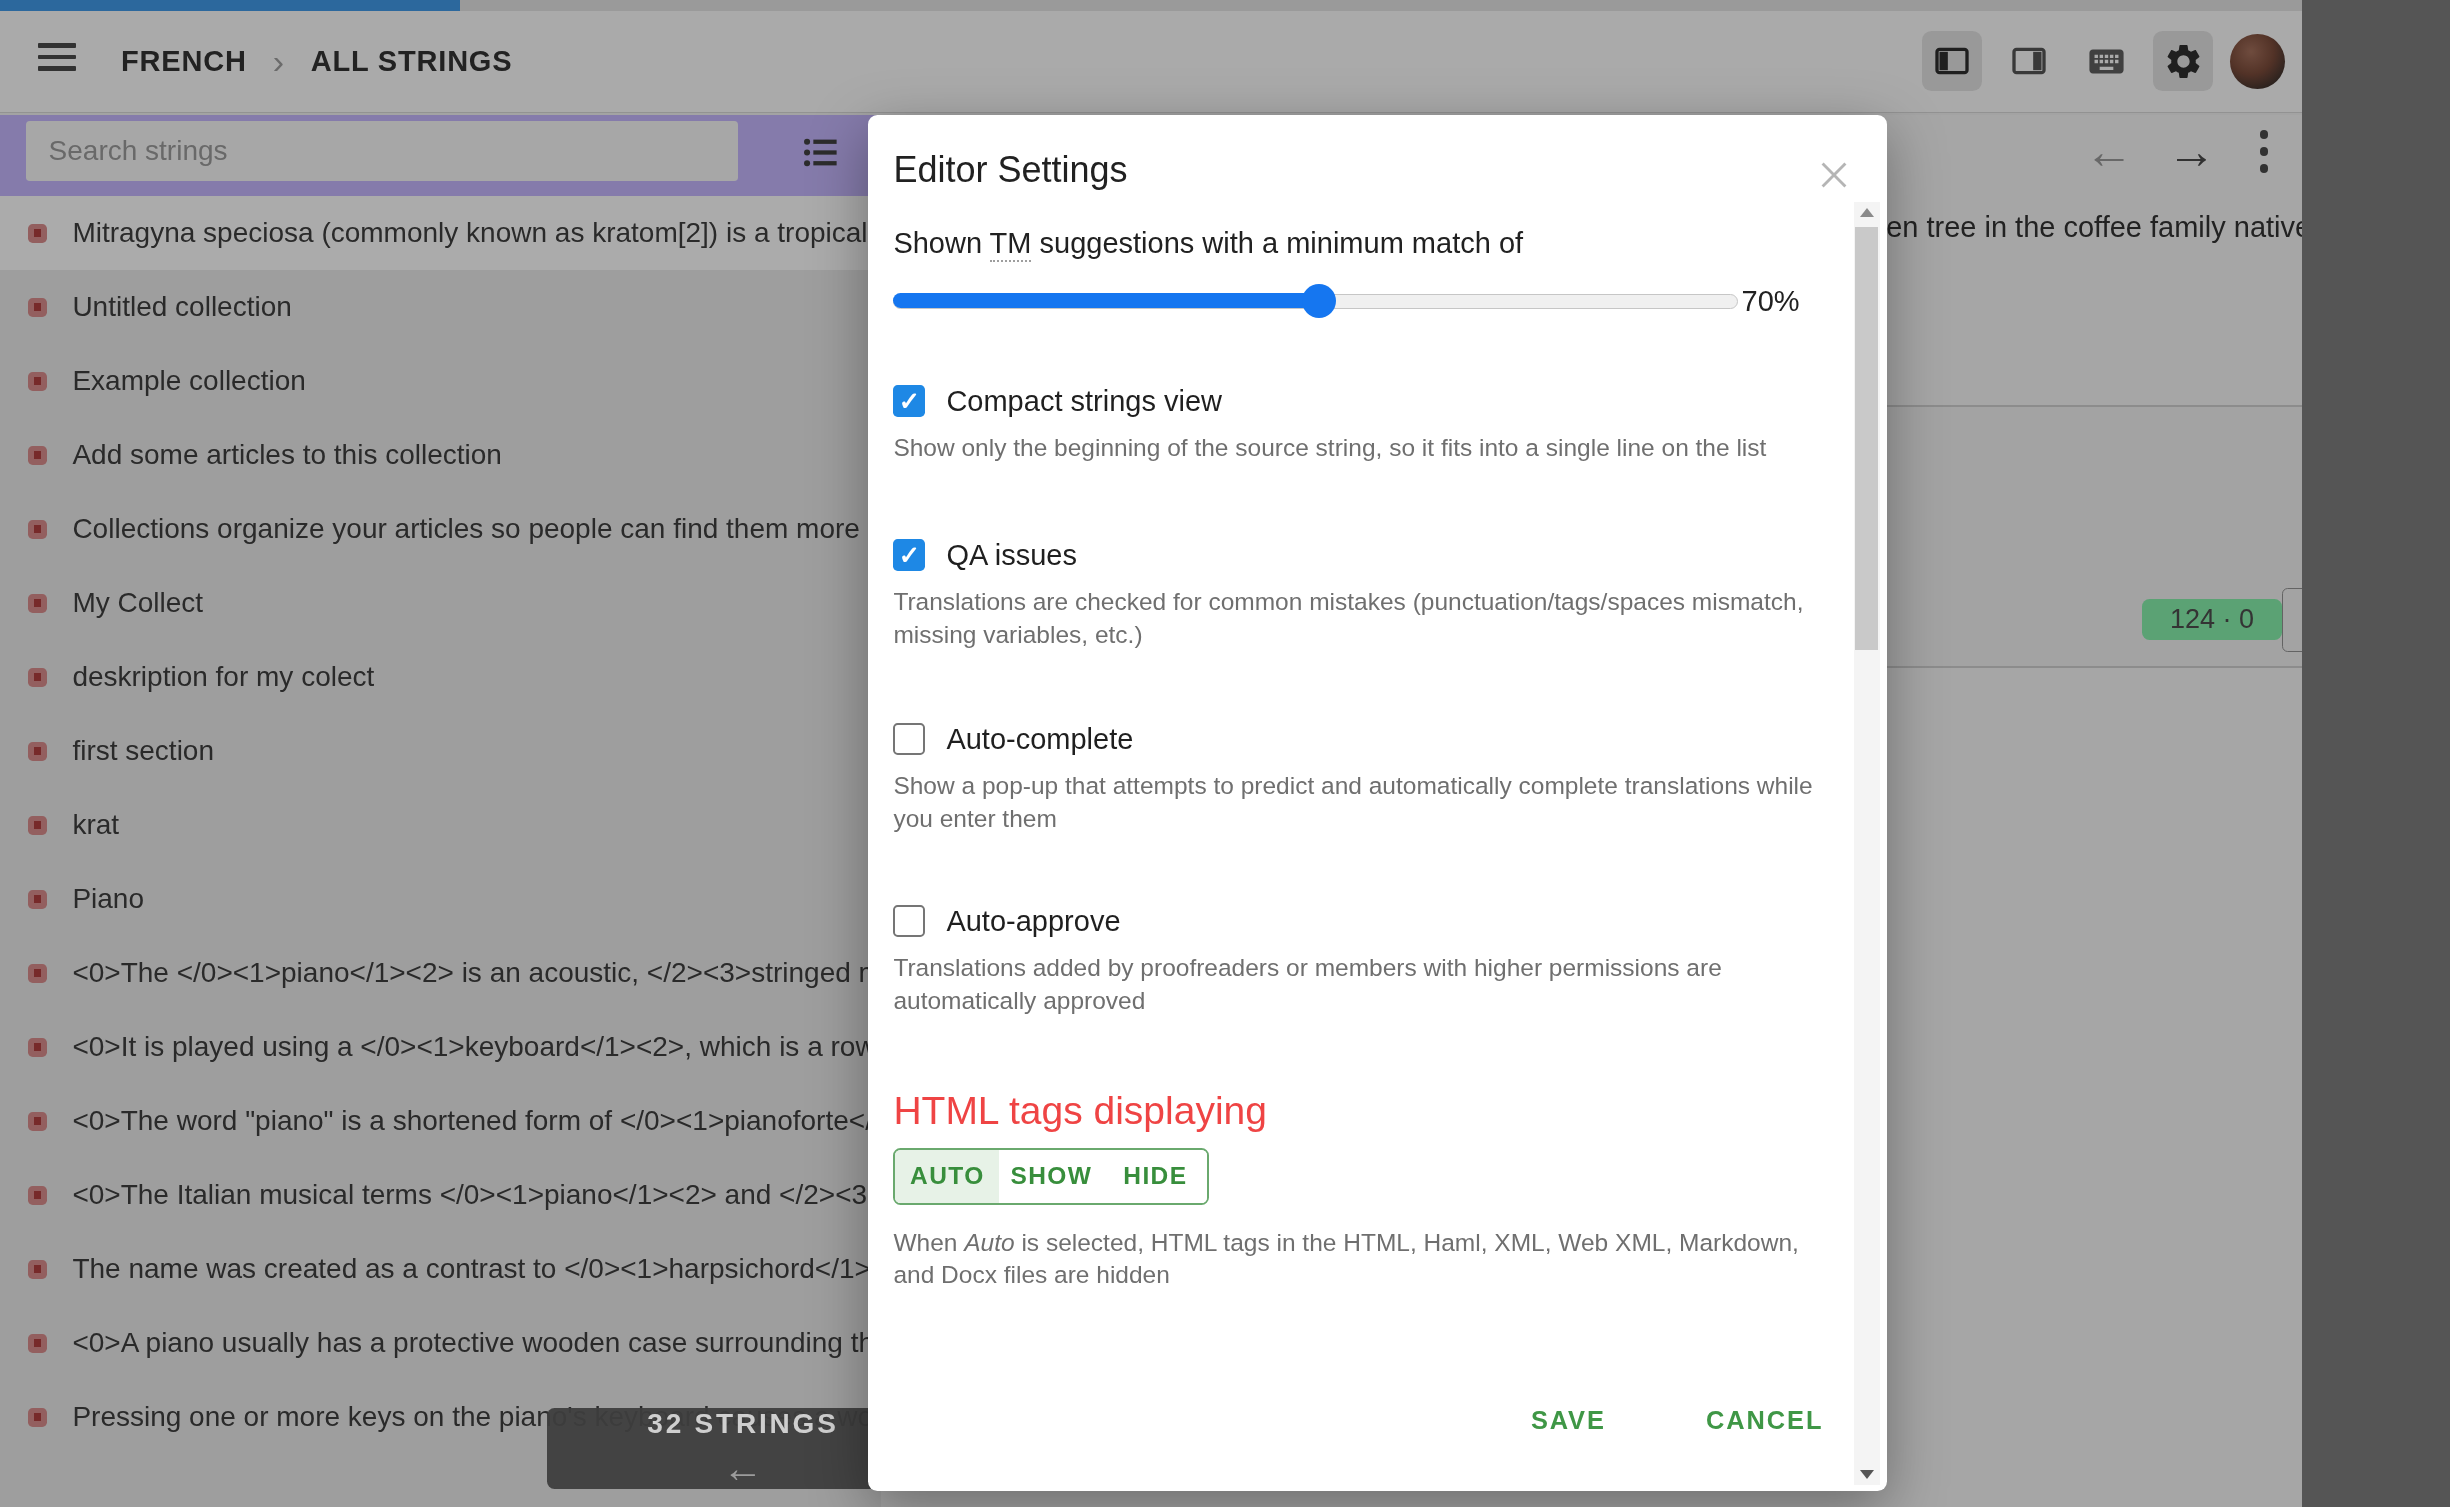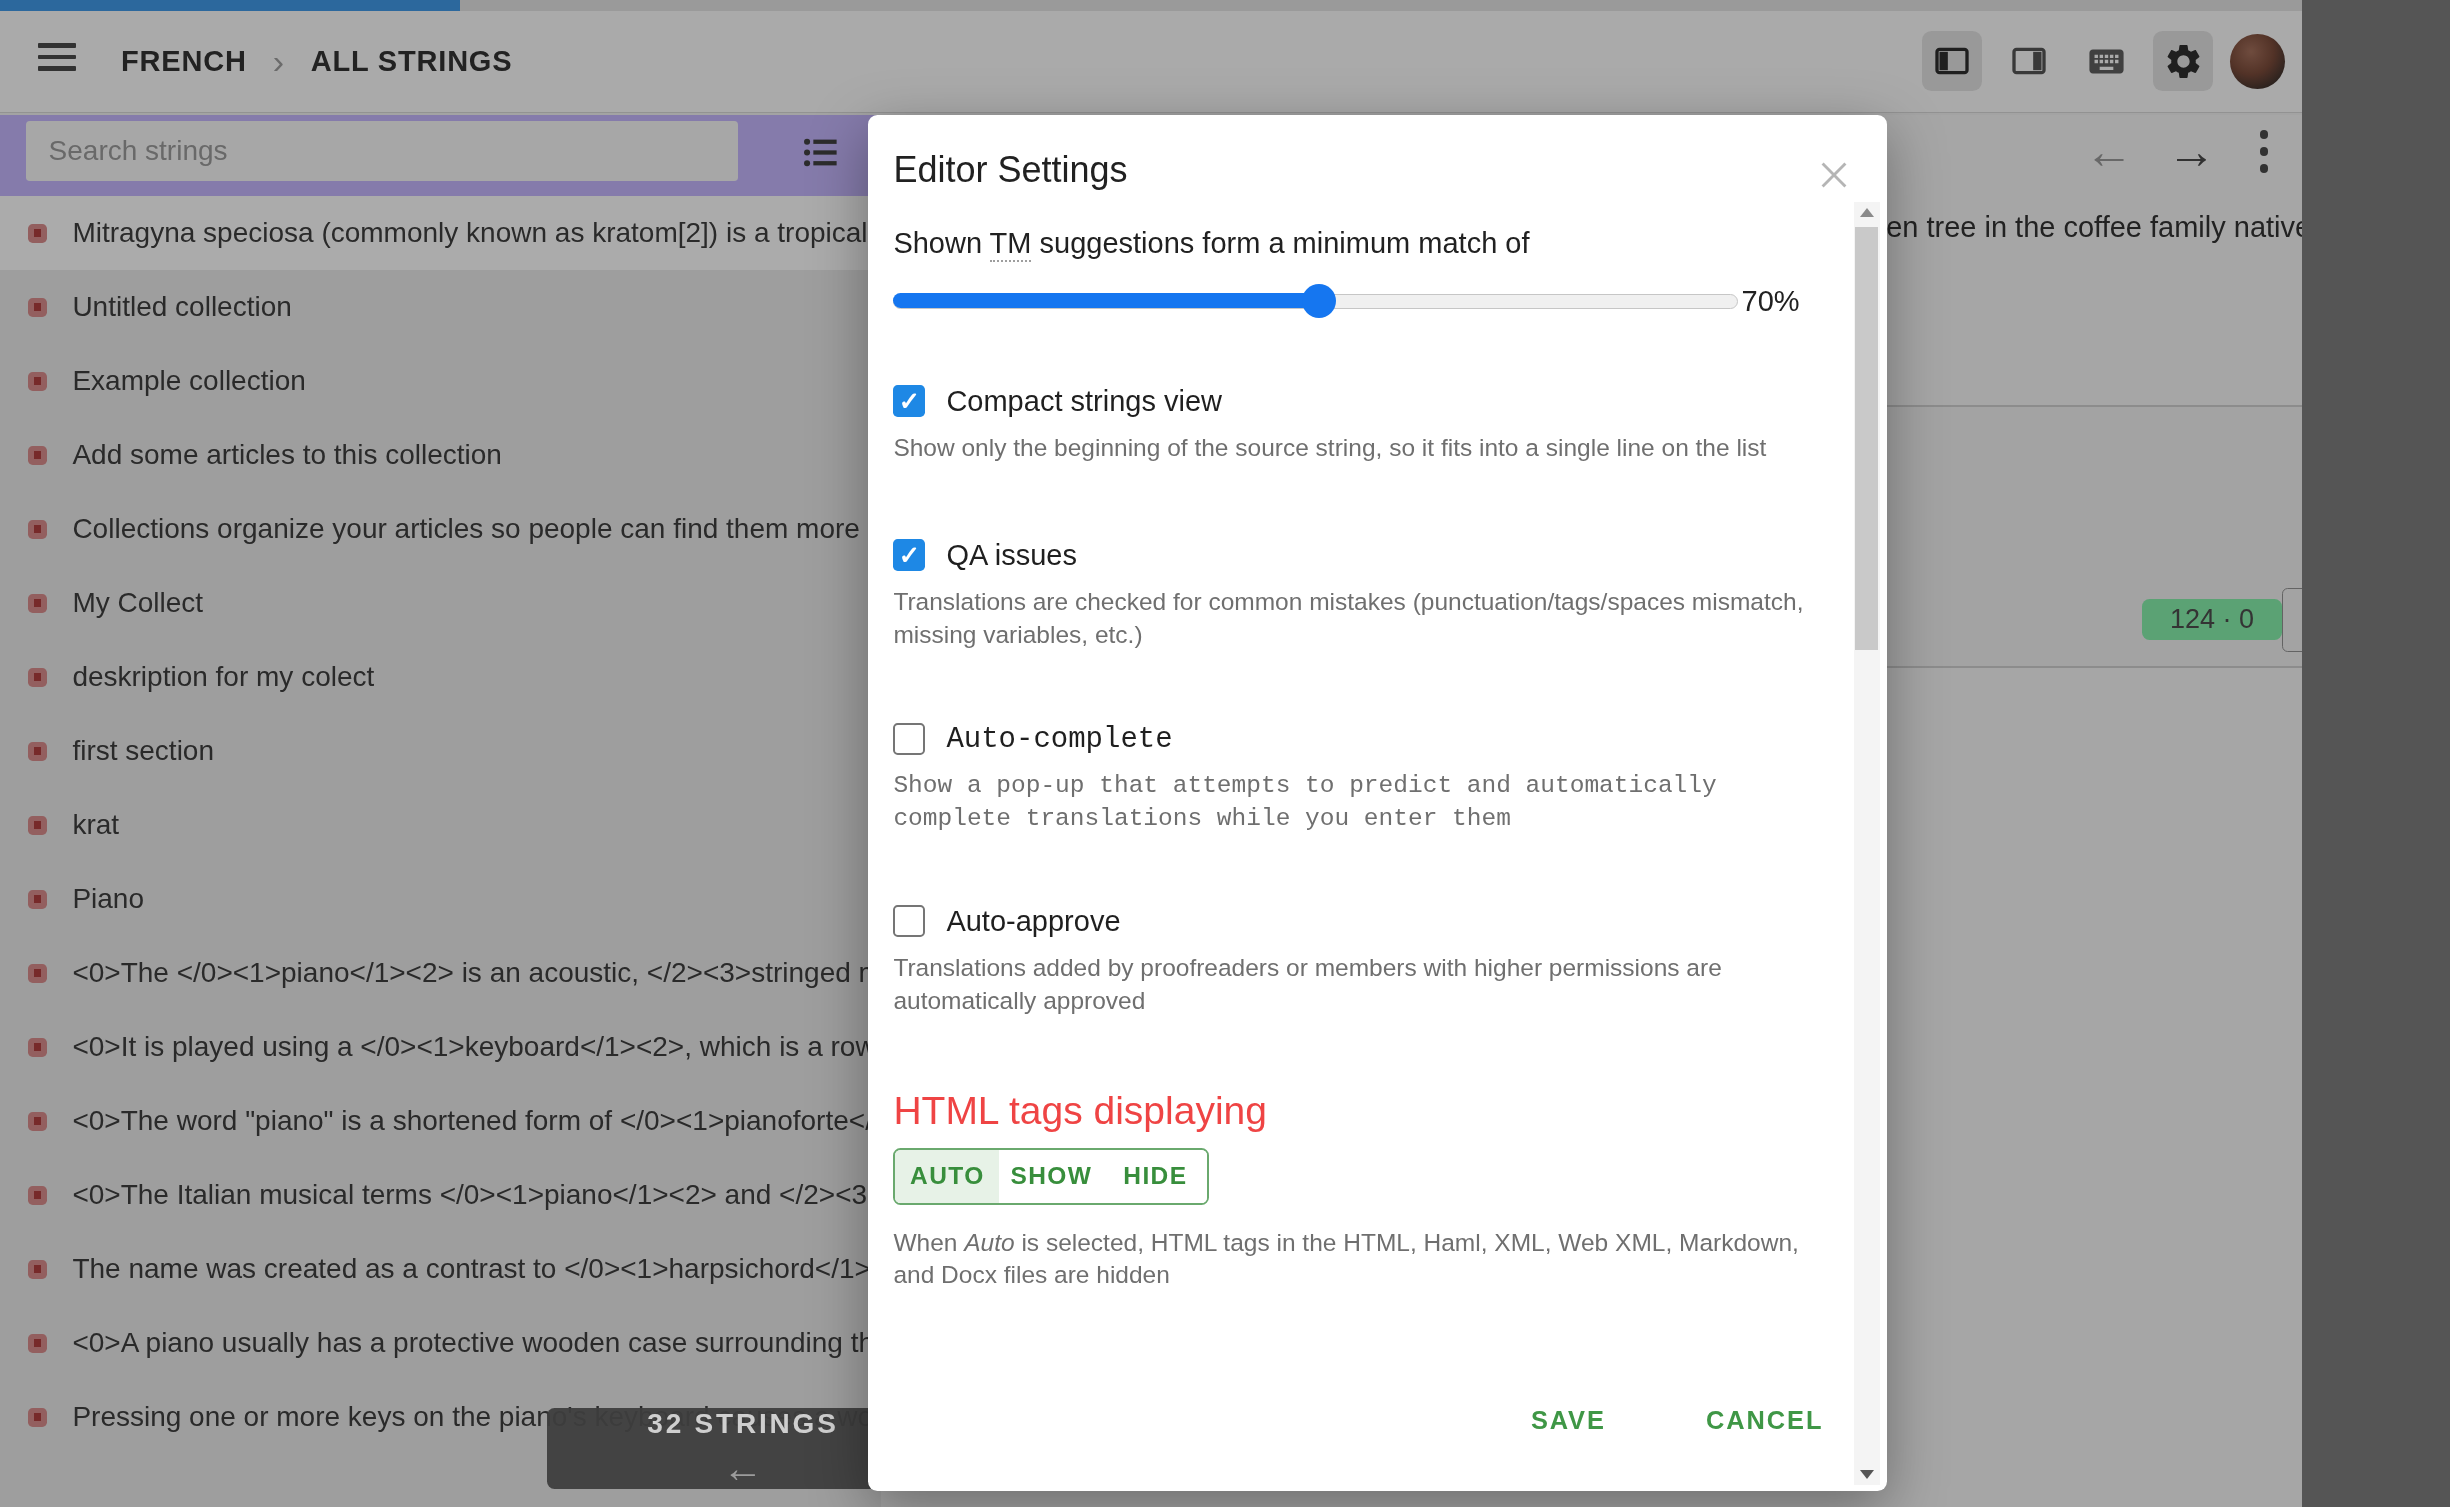--- a/index.html
+++ b/index.html
@@ -95,21 +95,21 @@
     box-sizing:border-box;background:#fff;position:relative;}
   .checkbox.on{border:none;background:#1e88e5;}
   .checkbox.on::after{content:"\2713";position:absolute;left:0;top:0;width:32px;height:32px;
     color:#fff;font-size:25.4px;font-weight:bold;display:flex;align-items:center;justify-content:center;}
   .setting-label{font-size:29px;color:#1f1f1f;}
   .setting-desc{margin-top:13px;font-size:24.5px;color:#6f6f6f;line-height:33px;max-width:942px;}
   .desc-nowrap{white-space:nowrap;max-width:none;}
 
   .mt-compact{margin-top:66px;}
   .mt-qa{margin-top:75px;}
-  .mt-ac{margin-top:72px;font-family:Liberation Mono, monospace;}
+  .mt-ac{margin-top:72px;}
   .mt-aa{margin-top:70px;}
 
   .html-heading{margin-top:72px;font-size:39px;color:#ef4444;}
   .segmented{margin-top:15px;display:inline-flex;border:2.8px solid #6aa96e;border-radius:7.5px;overflow:hidden;}
   .seg{min-width:104px;height:53px;display:flex;align-items:center;justify-content:center;
     font-size:24.5px;font-weight:bold;letter-spacing:1.4px;color:#388e3c;background:#fff;cursor:pointer;}
   .seg.sel{background:#e7f2e7;}
   .seg-desc{margin-top:22.6px;font-size:24.5px;color:#6f6f6f;line-height:32px;max-width:933px;}
   .seg-desc .it{font-style:italic;}
 
@@ -289,21 +289,21 @@
   <div class="modal">
     <div class="modal-title">Editor Settings</div>
     <div class="modal-close">
       <svg width="38" height="38" viewBox="0 0 40 40">
         <line x1="8" y1="8" x2="32" y2="32" stroke="#b5b5b5" stroke-width="3"></line>
         <line x1="32" y1="8" x2="8" y2="32" stroke="#b5b5b5" stroke-width="3"></line>
       </svg>
     </div>
 
     <div class="tm-label">
-      <span>Shown </span><span class="tm-abbr">TM</span><span> suggestions form a minimum match of</span>
+      <span>Shown </span><span class="tm-abbr">TM</span><span> suggestions with a minimum match of</span>
     </div>
 
     <div class="slider-row">
       <div class="slider-track">
         <div class="slider-fill" style="width: 50.4%;"></div>
         <div class="slider-thumb" style="left: 50.4%;"></div>
       </div>
       <span class="slider-value">70%</span>
     </div>
 

